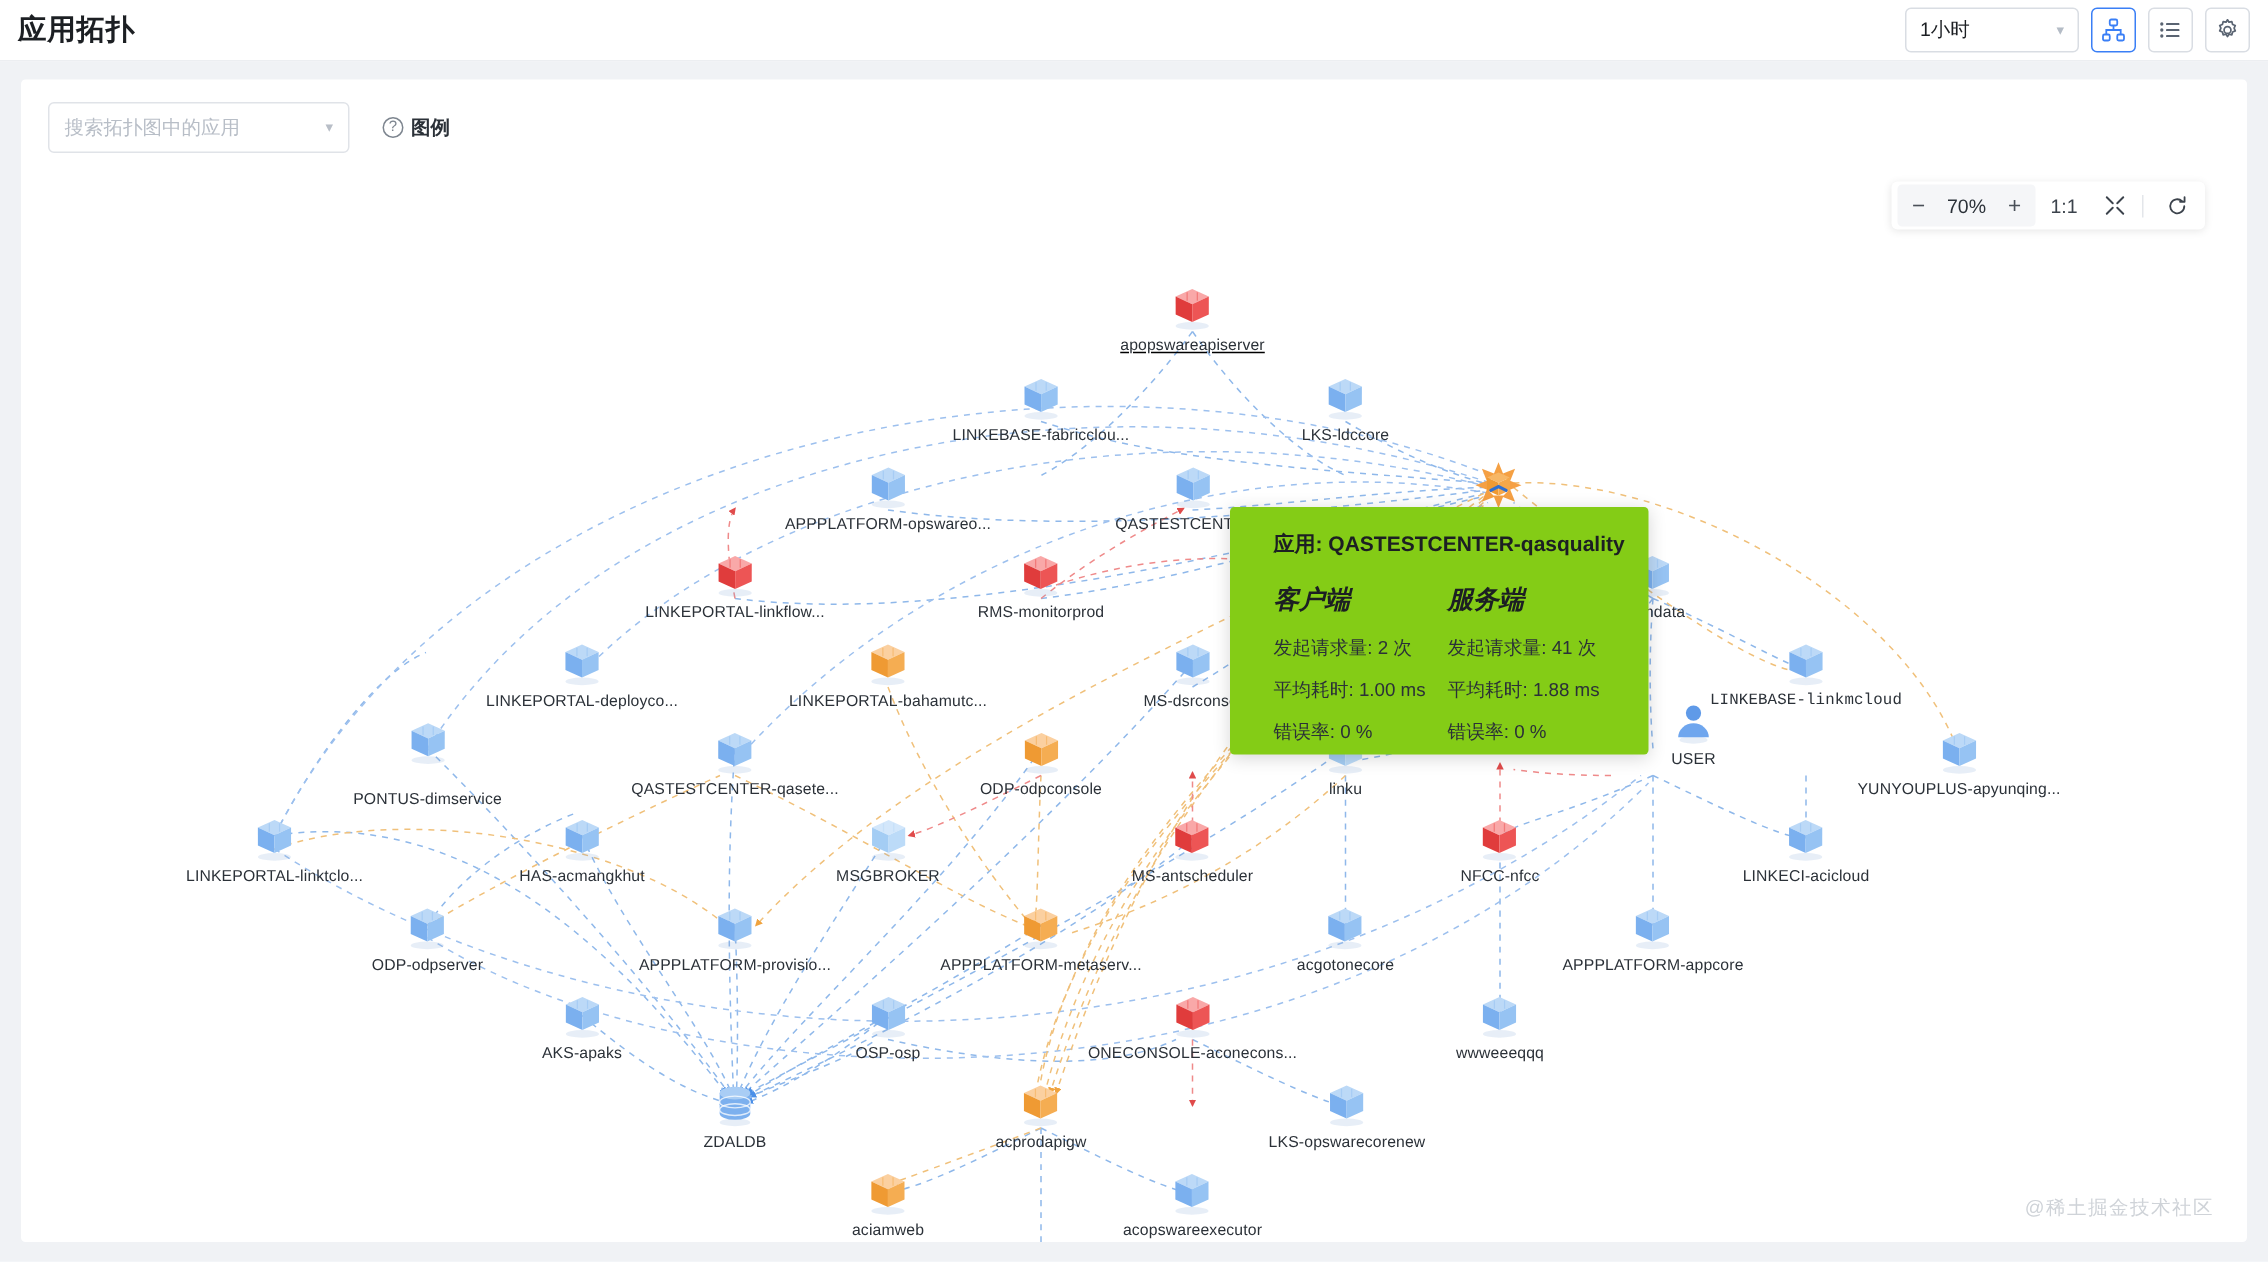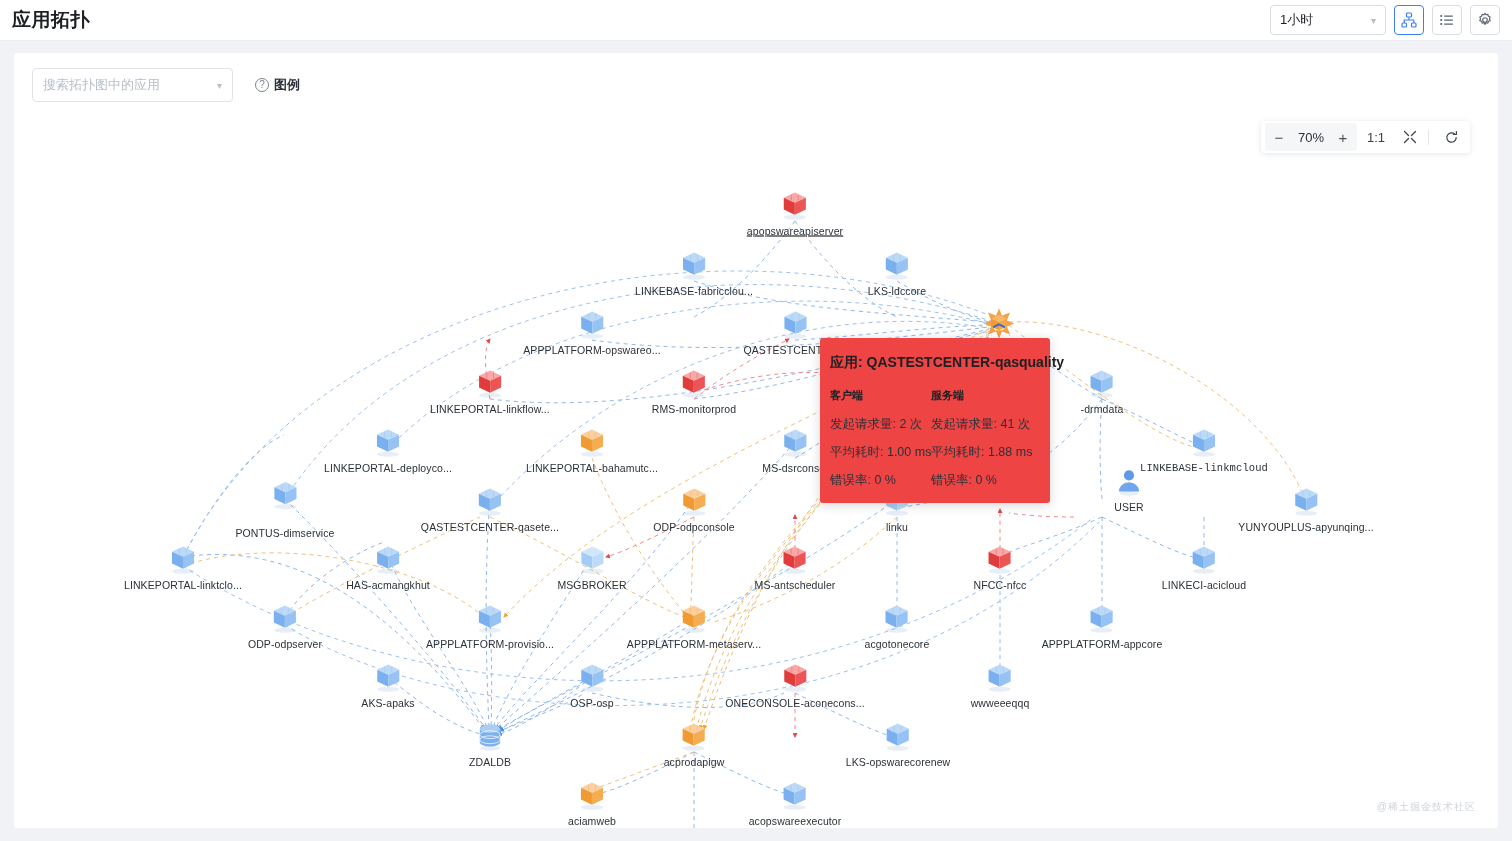--- a/index.html
+++ b/index.html
@@ -129,44 +129,45 @@
   }
   .node .glyph { width: 34px; height: 34px; display: block; }
   .node .nlabel {
     margin-top: 3px; font-size: 10.5px; color: #2b3138;
     white-space: nowrap; letter-spacing: .1px;
   }
 
   
   .tooltip {
     position: absolute; left: 806px; top: 285px;
-    width: 230px; height: 165px;
-    background: #ef4444; border-radius: 3px;
+    width: 279px; height: 165px;
+    background: #84cc16; border-radius: 3px;
     box-shadow: 0 2px 12px rgba(0,0,0,.16);
-    padding: 16px 18px 0 10px; z-index: 60;
+    padding: 16px 18px 0 29px; z-index: 60;
   }
   .tt-title {
     font-size: 14px; font-weight: bold; color: #1c1f23;
     margin-bottom: 16px; white-space: nowrap;
   }
   .tt-cols { display: flex; }
   .tt-col { width: 50%; }
   .tt-head {
-    font-size: 11px; font-weight: bold; color: #1c1f23;
+    font-size: 17px; font-weight: bold; color: #1c1f23;
     margin-bottom: 13px;
+    font-style: italic;
   }
   .tt-row {
     font-size: 12.5px; color: #2b3138; margin-bottom: 11px;
     white-space: nowrap;
   }
 
   
   .watermark {
     position: absolute; right: 22px; bottom: 14px;
-    font-size: 10px; color: #cfd3d8; letter-spacing: 1px;
+    font-size: 13px; color: #cfd3d8; letter-spacing: 1px;
     z-index: 55; user-select: none;
   }
 </style>
 </head>
 <body>
 
 <div class="header">
   <div class="page-title">应用拓扑</div>
 
   <div class="header-right">

